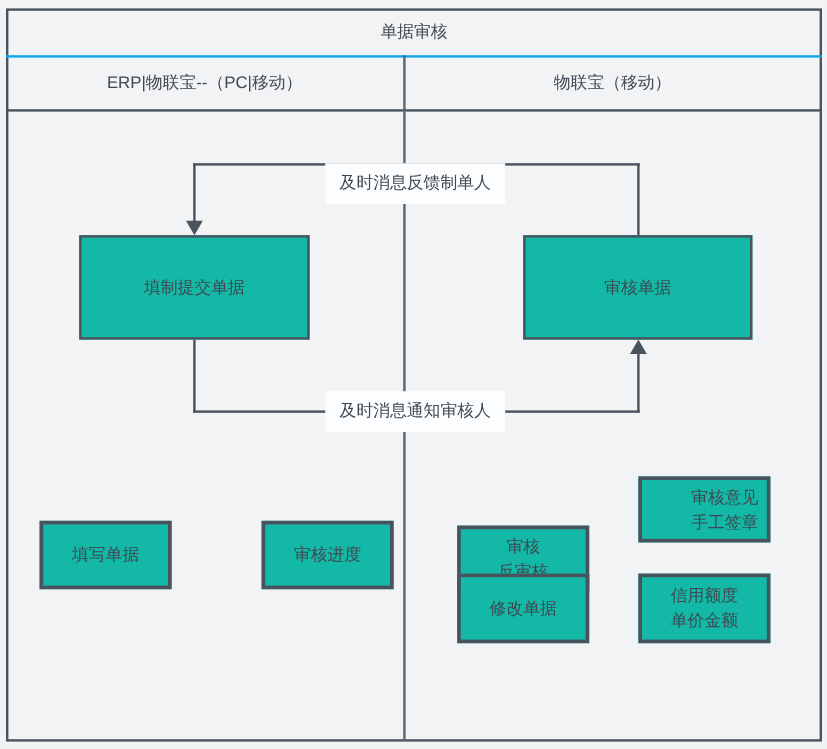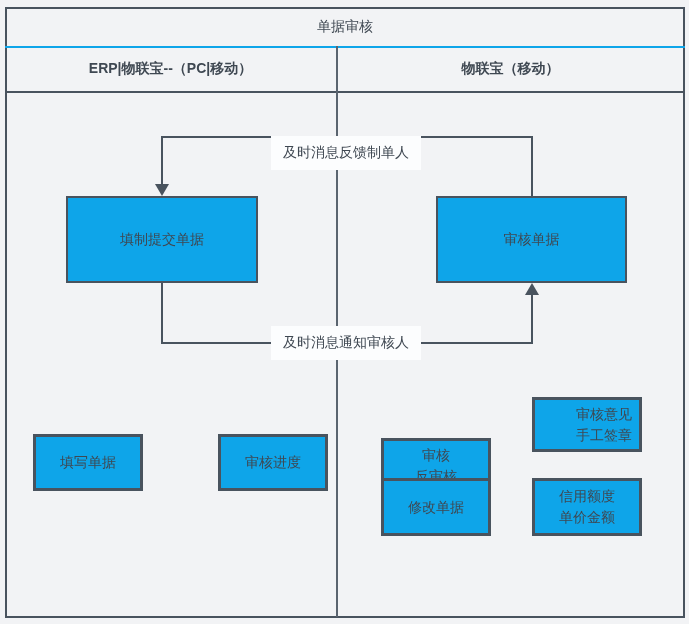--- a/index.html
+++ b/index.html
@@ -40,21 +40,20 @@
     width: 680px; height: 47px;
     border-bottom: 2px solid #49535e;
     box-sizing: border-box;
     display: flex;
   }
   .lane-header {
     display: flex; align-items: center; justify-content: center;
     font-size: 14px;
     height: 100%;
     box-sizing: border-box;
-    font-weight: bold;
   }
   .lane-header.left  { width: 331px; }
   .lane-header.right { flex: 1; }
   
   .divider {
     position: absolute;
     left: 336px; top: 46px;
     width: 2px; height: 571px;
     background: #5a646f;
   }
@@ -81,21 +80,21 @@
     transform: translate(-50%, -50%);
     background: #fcfdfe;
     padding: 8px 12px;
     font-size: 14px;
     white-space: nowrap;
   }
   
   .box {
     position: absolute;
     border: 2px solid #49535e;
-    background: #0ea5e9;
+    background: #14b8a6;
     box-sizing: border-box;
     display: flex; align-items: center; justify-content: center;
     text-align: center;
     font-size: 14px;
     white-space: pre-line;
     line-height: 1.5;
   }
   .box.small { border-width: 3px; }
 </style>
 </head>

